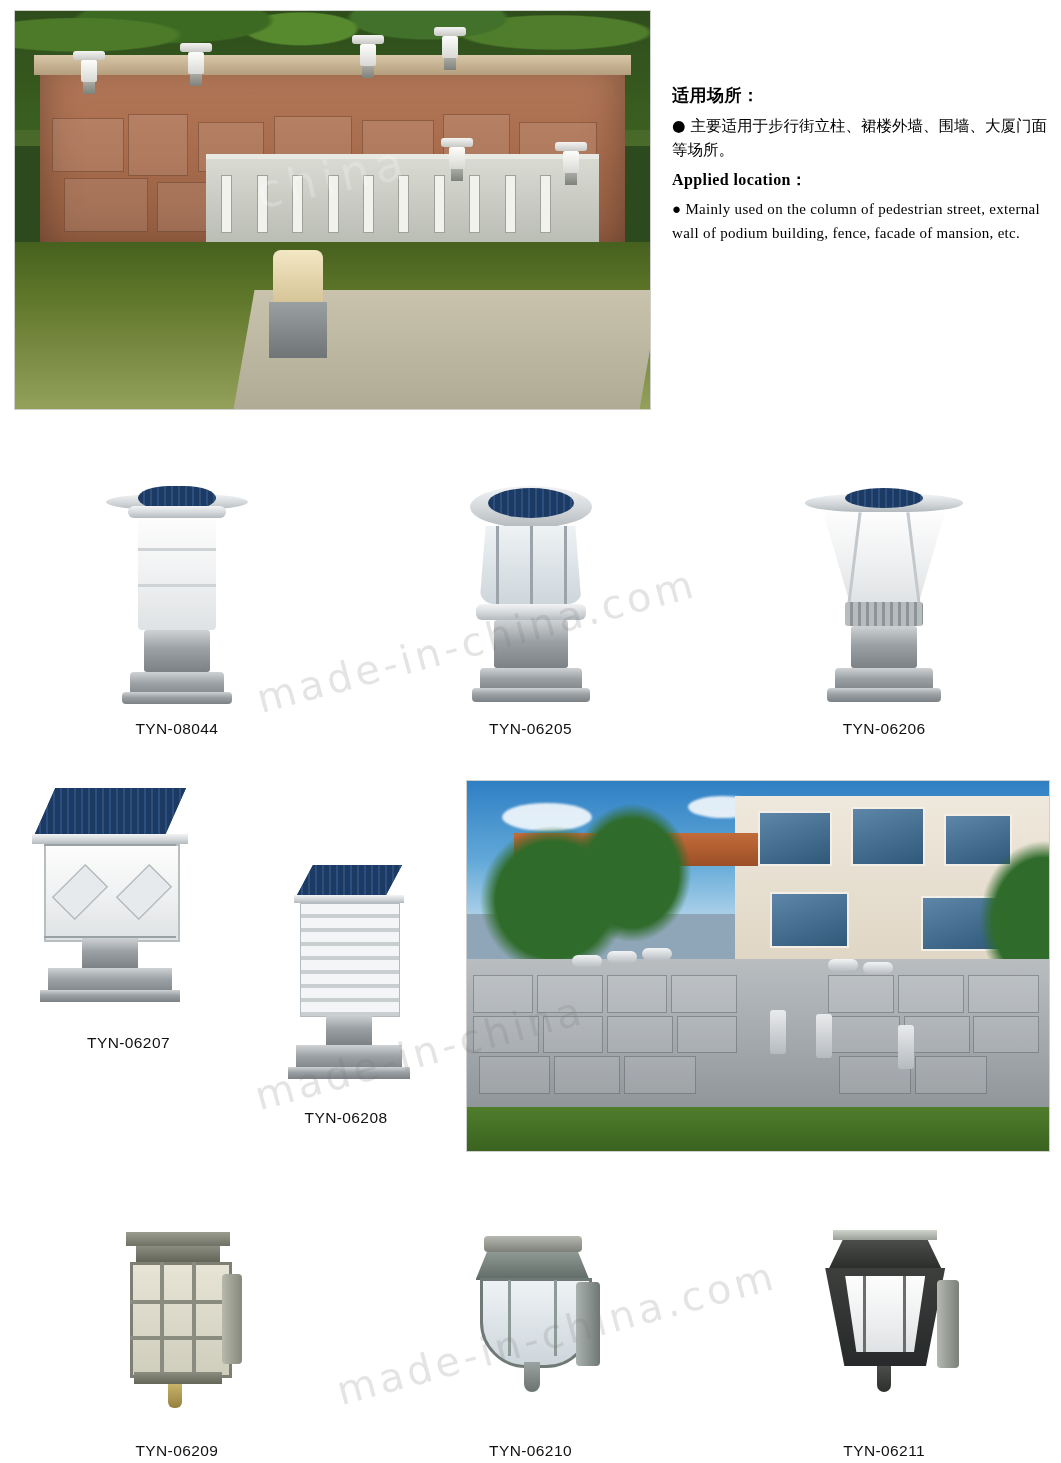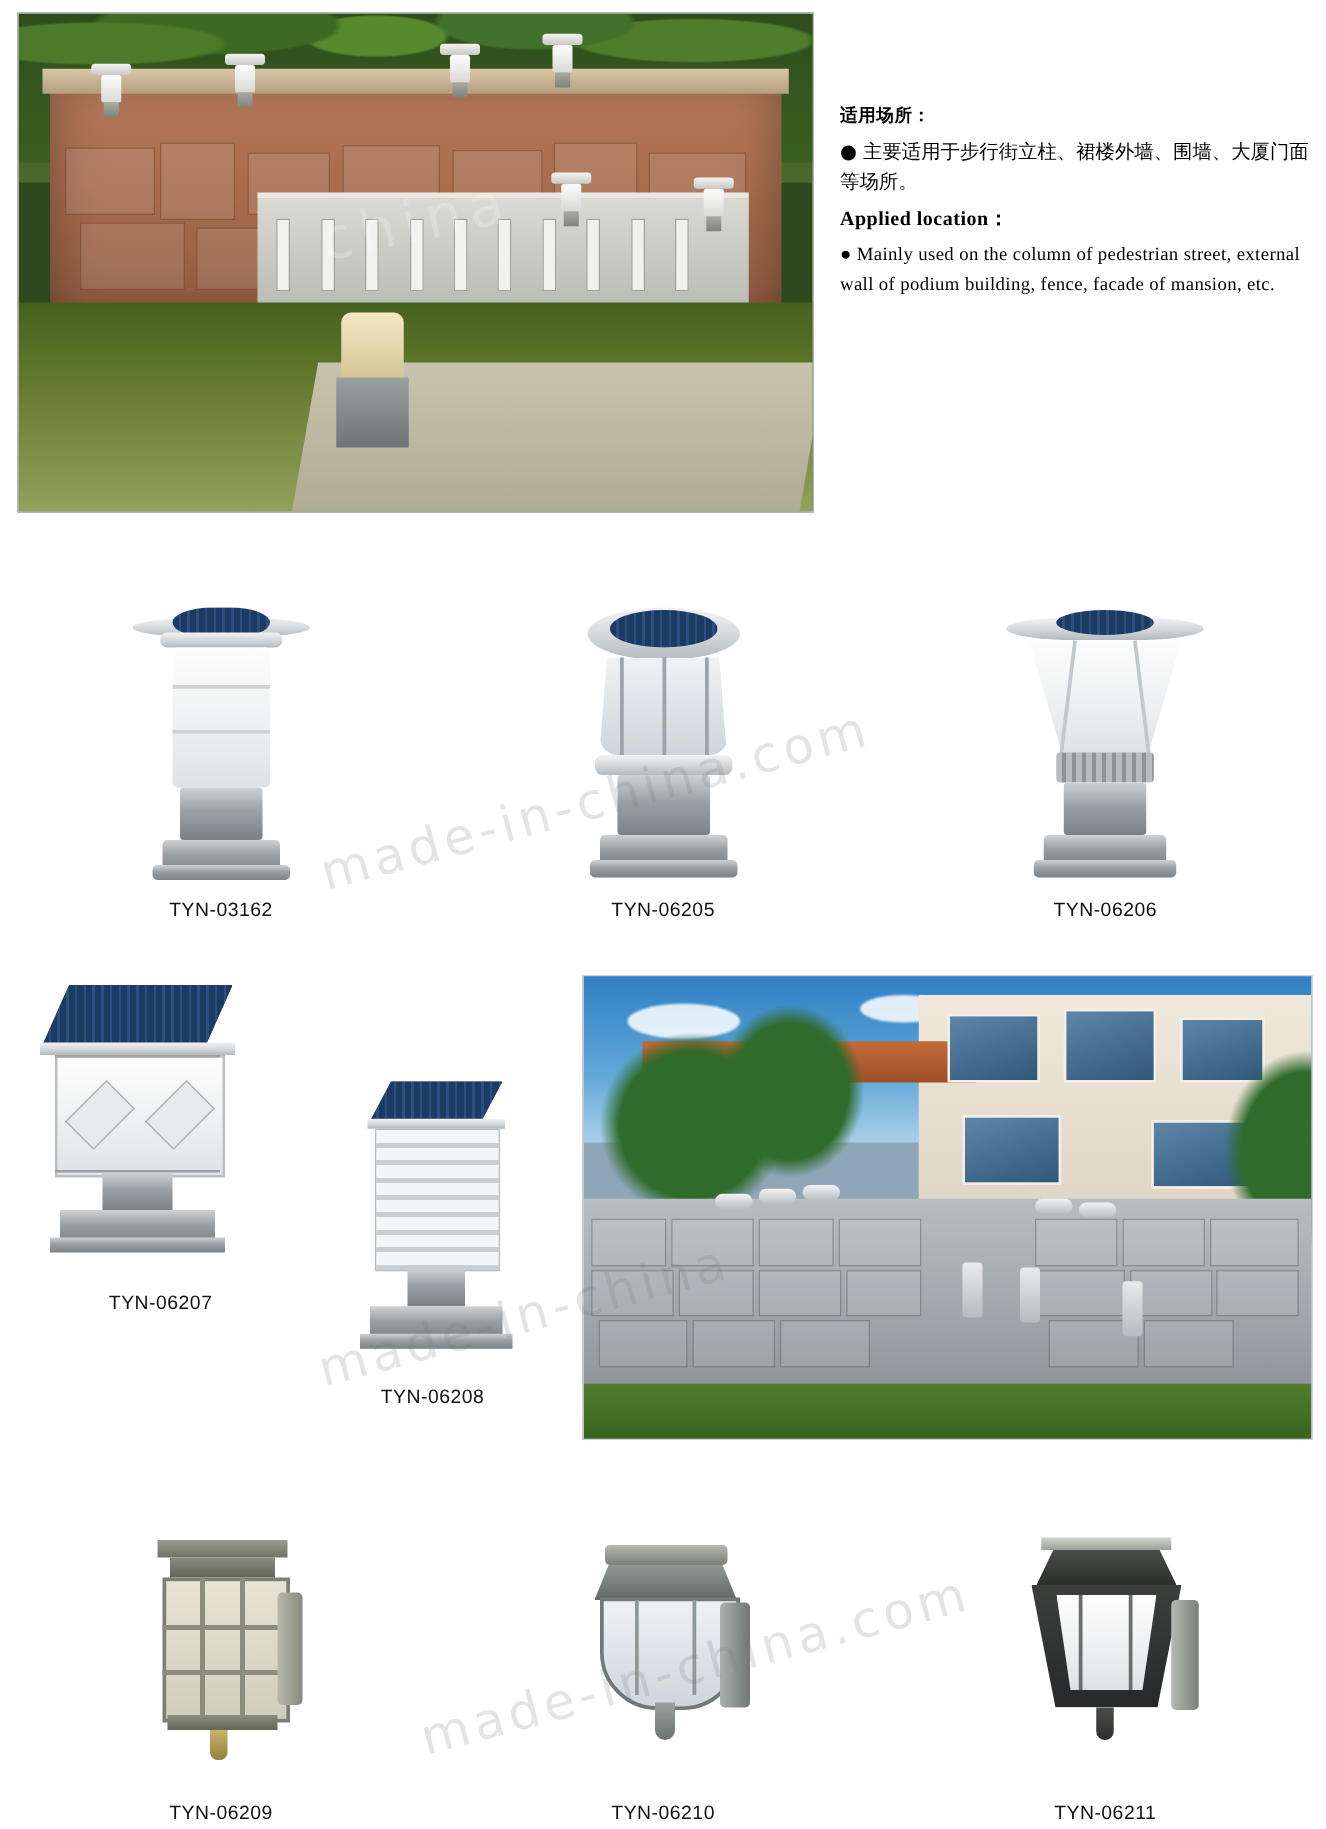--- a/index.html
+++ b/index.html
@@ -127,21 +127,21 @@
     pointer-events: none;
   }
 
   .applied-block {
     position: absolute;
     left: 672px; top: 84px;
     width: 376px;
   }
   .cn-title {
     font-family: Liberation Mono, monospace;
-    font-size: 14px;
+    font-size: 17px;
     font-weight: bold;
     color: #000;
     margin-bottom: 7px;
     letter-spacing: .5px;
   }
   .cn-body {
     font-family: "DejaVu Sans", sans-serif;
     font-size: 15.5px;
     line-height: 1.55;
     color: #000;
@@ -384,21 +384,21 @@
       <div class="p metal-light" style="left:24px; top:22px; width:142px; height:16px; border-radius:50%/60%;"></div>
       <div class="p solar-panel" style="left:56px; top:14px; width:78px; height:24px; border-radius:40%/50%;"></div>
       <div class="p metal-light" style="left:46px; top:34px; width:98px; height:12px; border-radius:6px;"></div>
       <div class="p glass-white" style="left:56px; top:46px; width:78px; height:112px; border-radius:4px;"></div>
       <div class="p" style="left:56px; top:76px; width:78px; height:3px; background:#cfd3d5;"></div>
       <div class="p" style="left:56px; top:112px; width:78px; height:3px; background:#cfd3d5;"></div>
       <div class="p metal-dark" style="left:62px; top:158px; width:66px; height:42px; border-radius:3px;"></div>
       <div class="p metal-dark" style="left:48px; top:200px; width:94px; height:26px; border-radius:4px;"></div>
       <div class="p metal-dark" style="left:40px; top:220px; width:110px; height:12px; border-radius:4px;"></div>
     </div>
-    <div class="cap">TYN-03162</div>
+    <div class="cap">TYN-08044</div>
   </div>
 
 
 
   <div class="cell">
     <div class="art">
       <div class="p metal-light" style="left:34px; top:14px; width:122px; height:42px; border-radius:50%;"></div>
       <div class="p solar-panel" style="left:52px; top:16px; width:86px; height:30px; border-radius:50%;"></div>
       <div class="p glass-clear" style="left:44px; top:54px; width:102px; height:78px; border-radius:0 0 14px 14px; clip-path: polygon(6% 0,94% 0,100% 100%,0 100%);"></div>
       <div class="p" style="left:60px; top:54px; width:3px; height:78px; background:#9aa4aa;"></div>

